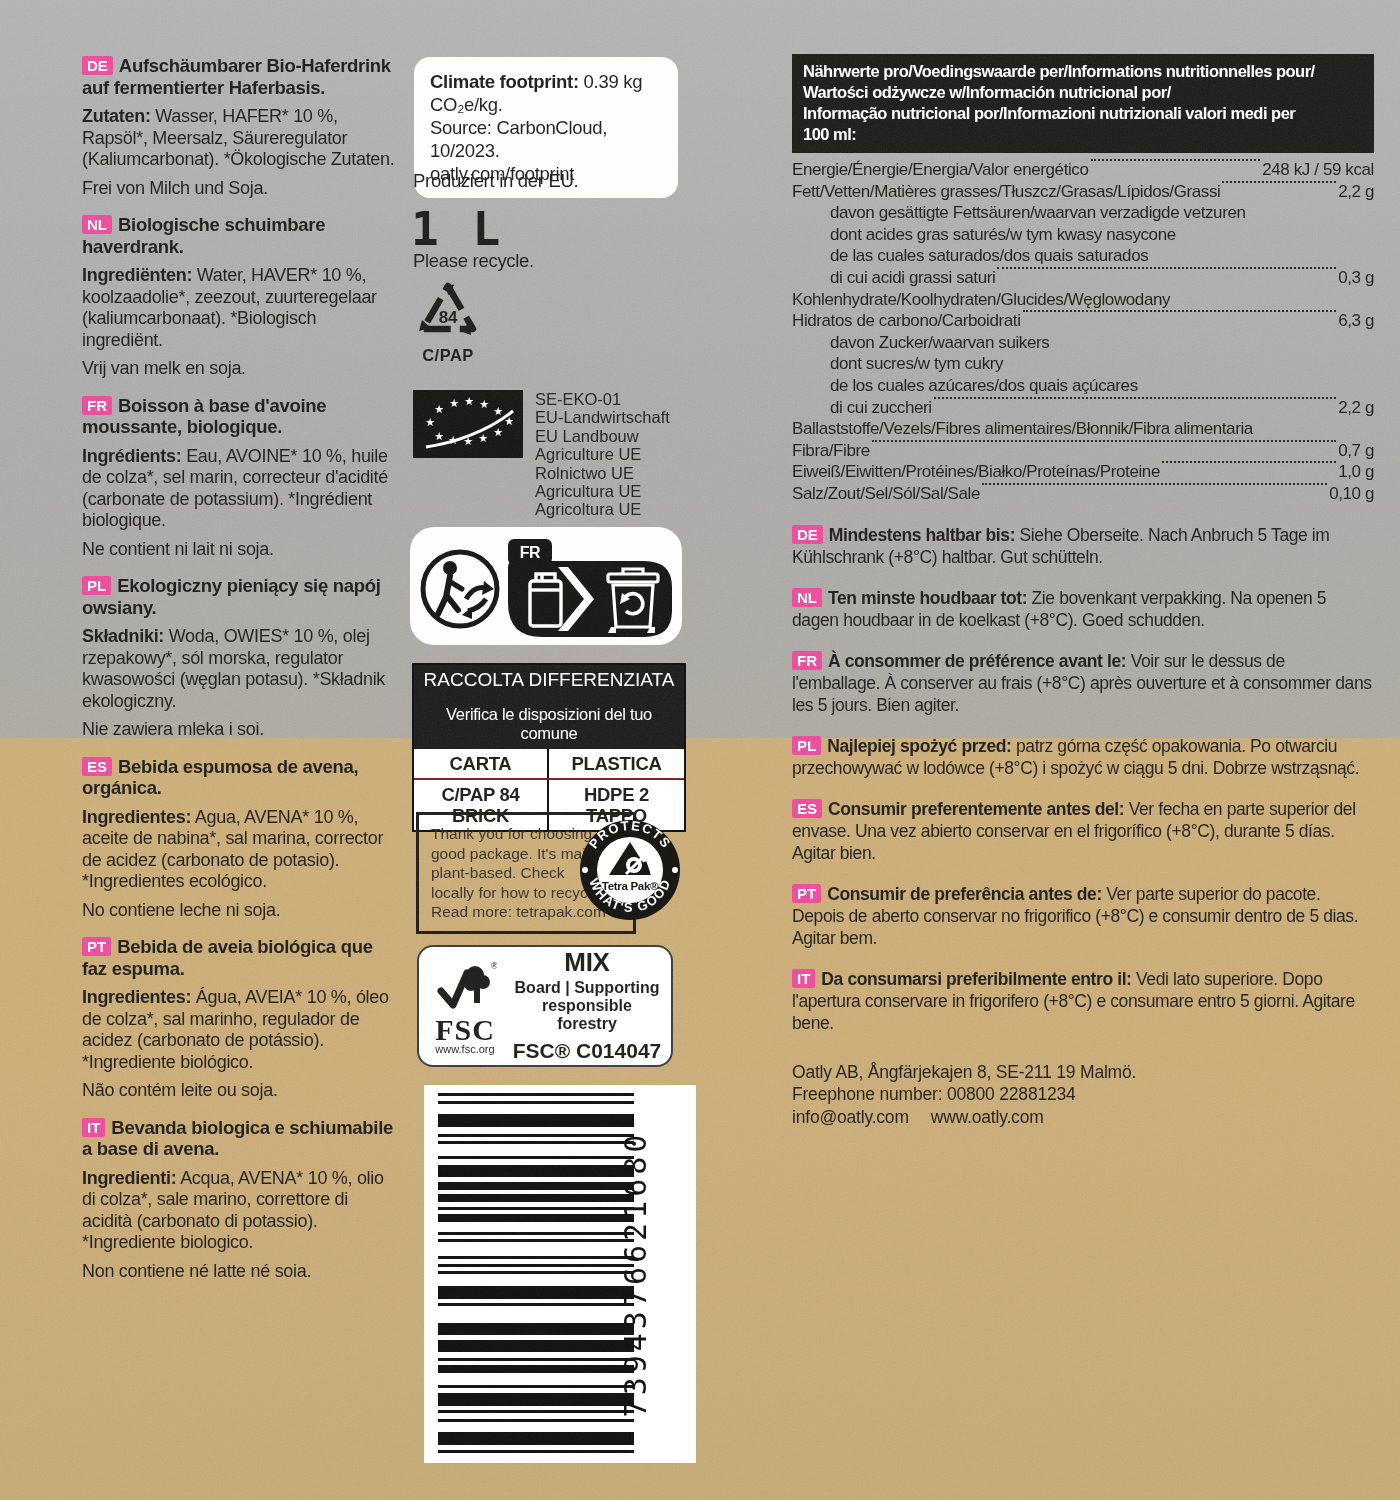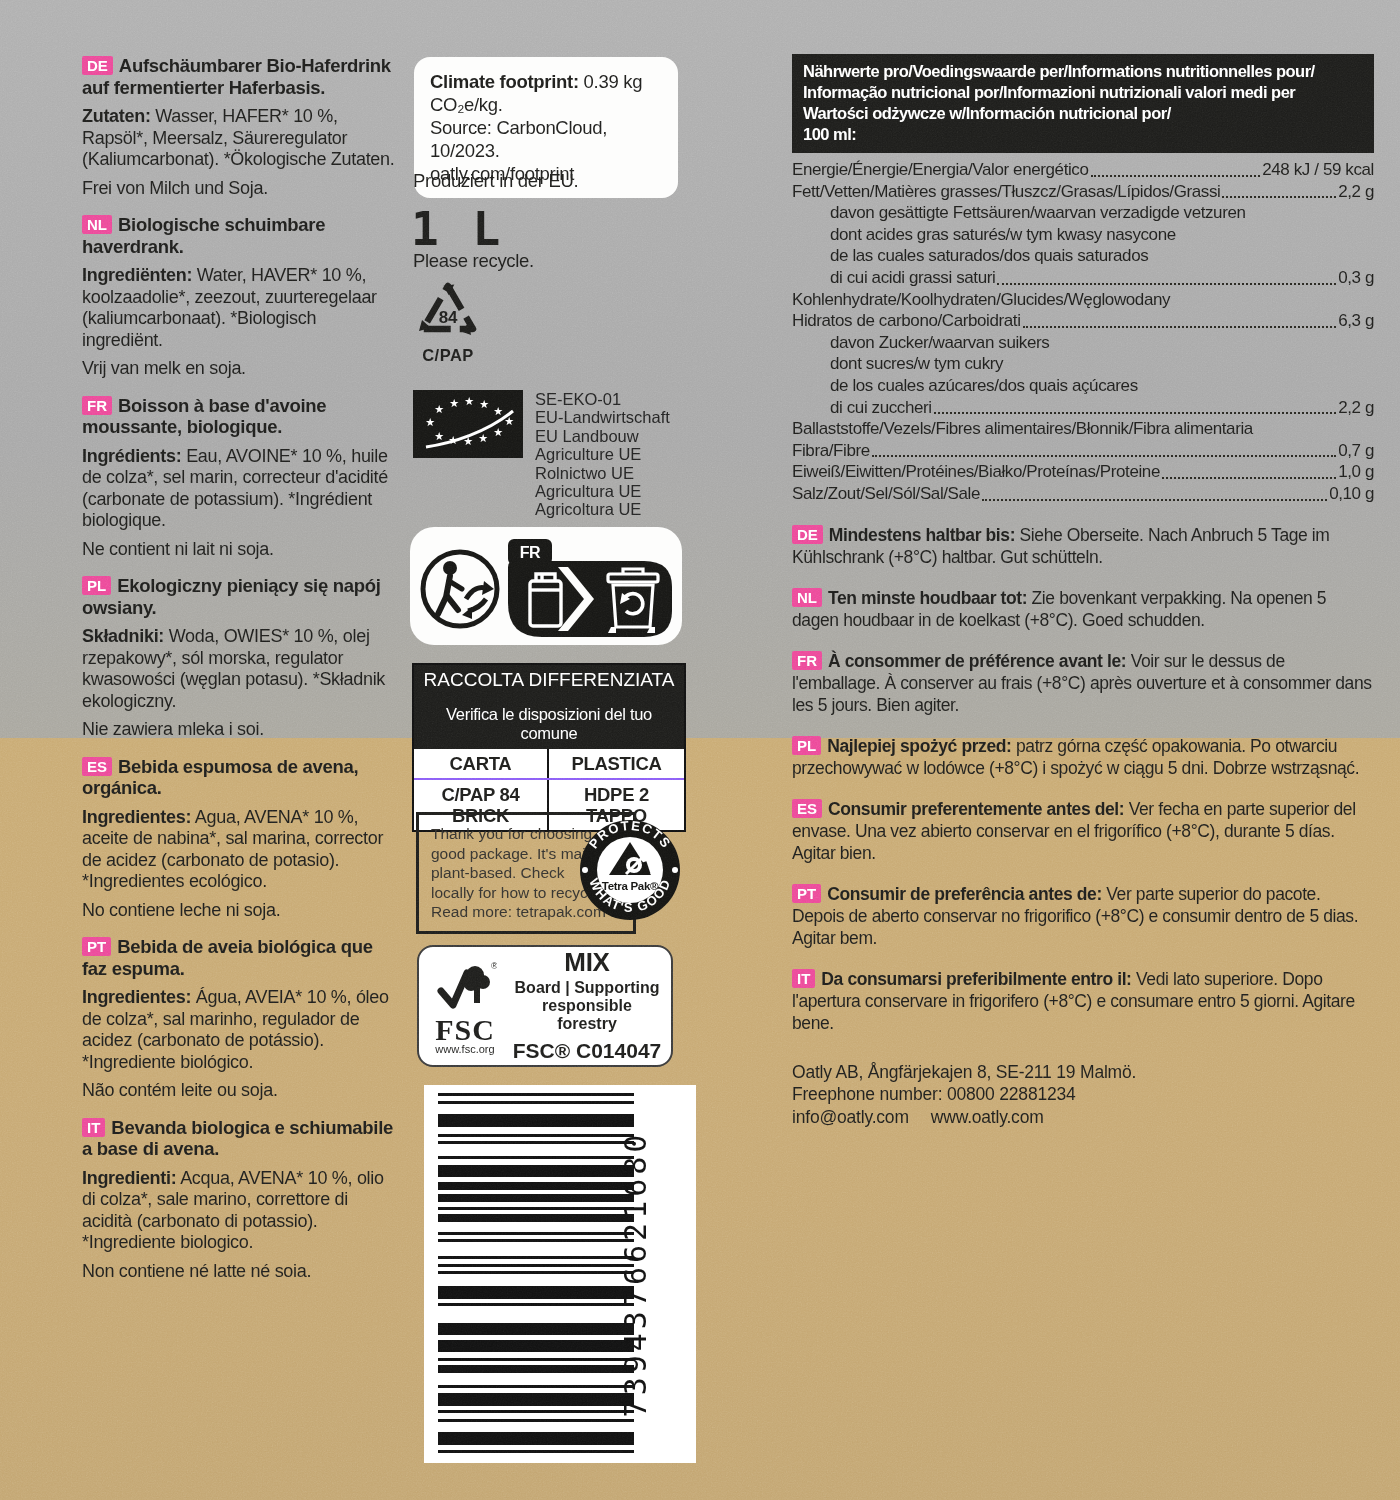--- a/index.html
+++ b/index.html
@@ -43,21 +43,21 @@
   .triman-box{position:absolute;left:410px;top:527px;width:272px;height:118px;
     background:#fdfdfc;border-radius:24px;}
   .raccolta{position:absolute;left:412px;top:663px;width:270px;
     border:2px solid #111;background:#fff;text-align:center;}
   .rac-head{background:#1c1c1a;color:#fff;padding:4px 2px 6px;}
   .rac-title{font-size:19px;font-weight:400;letter-spacing:0;}
   .rac-sub{font-size:16.5px;margin-top:14px;}
   .rac-grid{display:grid;grid-template-columns:1fr 1fr;}
   .rac-cell{padding:4px 2px;font-weight:700;font-size:18.5px;line-height:21px;}
   .rac-cell.c1{border-right:2px solid #111;}
-  .rac-row1{border-bottom:2px solid #8b5cf6;}
+  .rac-row1{border-bottom:2px solid #7f1d1d;}
   .tetra-box{position:absolute;left:416px;top:812px;width:176px;
     border:3px solid #1d1d1b;padding:9px 26px 9px 12px;
     font-size:15.5px;line-height:19.5px;color:#33312d;letter-spacing:0;}
   .tetra-roundel{position:absolute;left:578px;top:818px;z-index:5;}
   .fsc-box{position:absolute;left:417px;top:945px;width:252px;height:118px;
     background:#fff;border-radius:16px;border:2px solid #3a3a3a;
     display:flex;align-items:center;}
   .fsc-left{width:92px;text-align:center;}
   .fsc-brand{font-family:"Liberation Serif",serif;font-weight:700;font-size:30px;
     line-height:26px;letter-spacing:1px;}
@@ -73,21 +73,21 @@
     transform:translate(0,-50%) rotate(-90deg);transform-origin:center;
     font-family:"DejaVu Sans Mono","Liberation Mono",monospace;
     font-size:30px;letter-spacing:4px;white-space:nowrap;color:#111;
     width:360px;text-align:center;margin-left:-165px;}
 
   
   .col-right{position:absolute;left:765px;top:54px;width:582px;margin-left:27px;}
   .nut-header{background:#1c1c1a;color:#fff;font-weight:700;font-size:16.5px;
     line-height:21px;padding:7px 11px 8px;letter-spacing:-0.5px;}
   .nut-lines{margin-top:6px;font-size:17px;line-height:21.6px;letter-spacing:-0.4px;}
-  .nrow{display:flex;align-items:flex-end;}
+  .nrow{display:flex;align-items:flex-start;}
   .ntext{white-space:nowrap;}
   .ndots{flex:1;border-bottom:2.2px dotted #26251f;margin:0 2px 4px;min-width:10px;}
   .nval{white-space:nowrap;}
   .indent{padding-left:38px;}
   .stor-p{font-size:17.5px;line-height:22px;margin:19px 0 0;letter-spacing:-0.4px;}
   .address{margin-top:27px;font-size:17.5px;line-height:22.5px;letter-spacing:-0.2px;}
   .addr-sep{display:inline-block;width:22px;}
 </style>
 </head>
 <body>
@@ -336,22 +336,22 @@
       <rect x="0" y="326" width="196" height="3"></rect>
       <rect x="0" y="339" width="196" height="13"></rect>
       <rect x="0" y="357" width="196" height="3"></rect>
     </svg>
     <div class="barcode-number">7394376621680</div>
   </div>
 
   <div class="col-right">
     <div class="nut-header">
       <div>Nährwerte pro/Voedingswaarde per/Informations nutritionnelles pour/</div>
+      <div>Wartości odżywcze w/Información nutricional por/</div>
       <div>Informação nutricional por/Informazioni nutrizionali valori medi per</div>
-      <div>Wartości odżywcze w/Información nutricional por/</div>
       <div>100 ml:</div>
     </div>
 
     <div class="nut-lines">
       <div class="nrow">
         <span class="ntext">Energie/Énergie/Energia/Valor energético</span>
           <span class="ndots"></span>
           <span class="nval">248 kJ / 59 kcal</span>
       </div>
       <div class="nrow">

